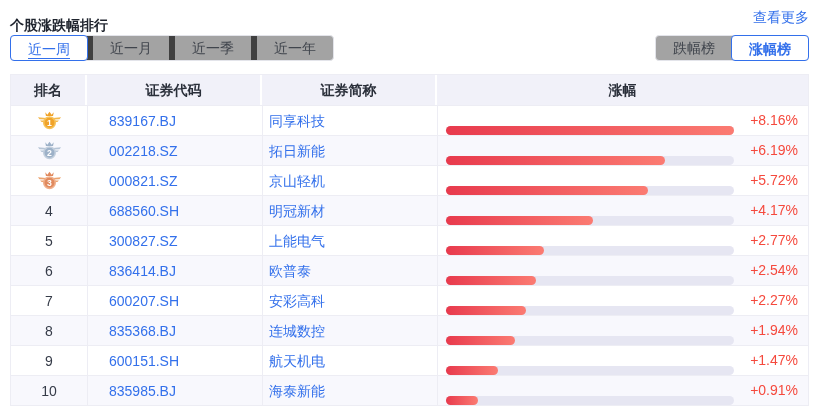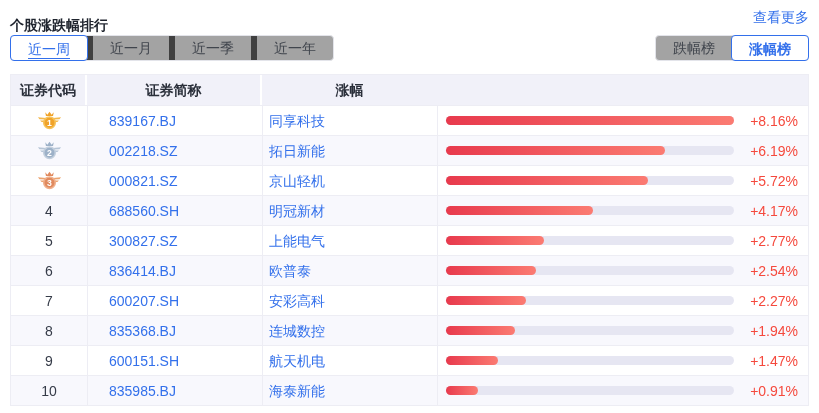--- a/index.html
+++ b/index.html
@@ -28,21 +28,21 @@
     height:30px;line-height:30px;font-weight:bold;color:#2a2f3a;}
   .thead .th{text-align:center;border-right:2px solid #fff;}
   .thead .th:last-child{border-right:none;}
   .trow{display:grid;grid-template-columns:76px 175px 175px 1fr;height:30px;line-height:30px;
     border-top:1px solid var(--border);background:#fff;}
   .trow.alt{background:var(--alt-bg);}
   .cell{overflow:hidden;white-space:nowrap;}
   .cell.rank{text-align:center;color:#353b48;}
   .cell.code{padding-left:21px;color:var(--blue);cursor:pointer;border-left:1px solid var(--border);}
   .cell.name{padding-left:6px;color:var(--blue);cursor:pointer;border-left:1px solid var(--border);}
-  .cell.change{display:flex;align-items:center;padding:0 10px 0 8px;border-left:1px solid var(--border);}
+  .cell.change{display:flex;align-items:flex-end;padding:0 10px 0 8px;border-left:1px solid var(--border);}
   .track{width:288px;height:9px;border-radius:5px;background:var(--track);flex:none;}
   .fill{height:9px;border-radius:5px;background:linear-gradient(90deg,var(--bar-from),var(--bar-to));}
   .pct{margin-left:auto;color:var(--red);text-align:right;min-width:62px;}
   .medal{vertical-align:middle;margin-top:-3px;}
   .medal text{font-family:"Liberation Sans","DejaVu Sans",sans-serif;font-weight:bold;}
   .medal.gold .wing{fill:#f3b84d}.medal.gold .crown{fill:#f0a32a}
   .medal.gold .body{fill:#f0a32a;stroke:#f6c35a}
   .medal.silver .wing{fill:#b6c5d6}.medal.silver .crown{fill:#9db1c8}
   .medal.silver .body{fill:#9db1c8;stroke:#c3cfdd}
   .medal.bronze .wing{fill:#eba36f}.medal.bronze .crown{fill:#e08a5e}
@@ -65,20 +65,21 @@
       <div class="tab">近一年</div>
     </div>
     <div class="seg seg-right">
       <div class="tab">跌幅榜</div>
       <div class="tab sel">涨幅榜</div>
     </div>
   </div>
 
   <div class="table">
     <div class="thead">
+      <div class="th">排名</div>
       <div class="th">证券代码</div>
       <div class="th">证券简称</div>
       <div class="th">涨幅</div>
     </div>
     <div id="tbody">
   <div class="trow">
     <div class="cell rank">
       <svg class="medal gold" width="25" height="20" viewBox="0 0 26 20">
         <path class="wing" d="M1 6.2 L9.5 6.8 L9.5 8.4 L2.6 8.2 Z M3.2 9.6 L9.5 9.6 L9.5 11.2 L4.8 11 Z"></path>
         <path class="wing" d="M25 6.2 L16.5 6.8 L16.5 8.4 L23.4 8.2 Z M22.8 9.6 L16.5 9.6 L16.5 11.2 L21.2 11 Z"></path>

